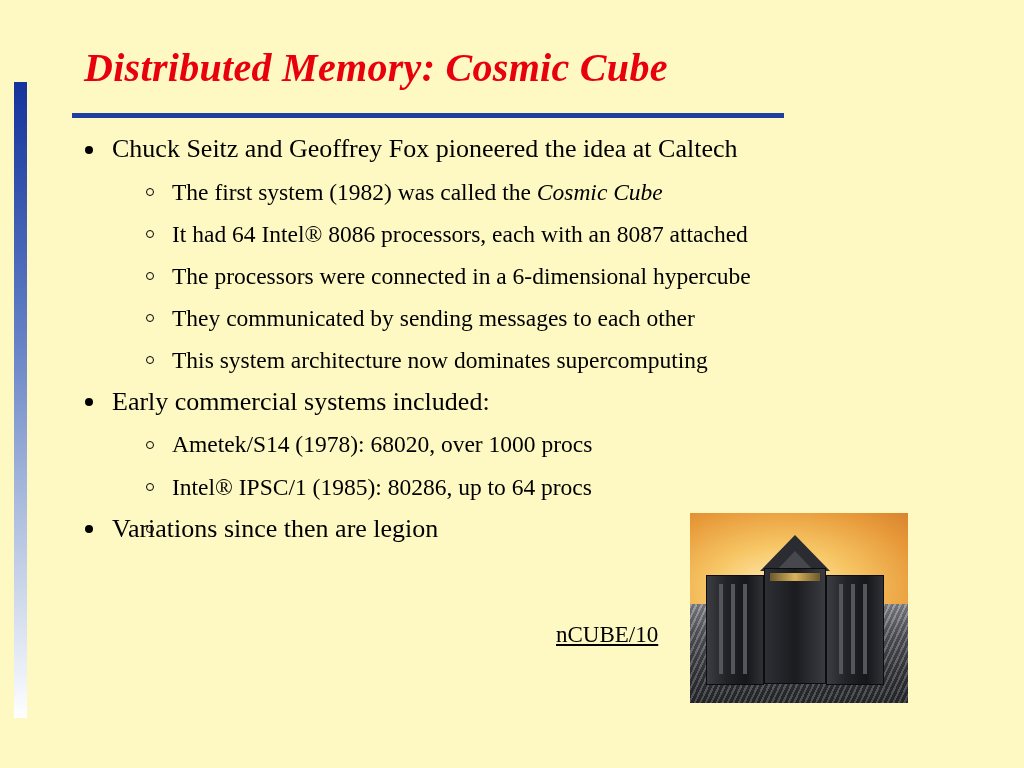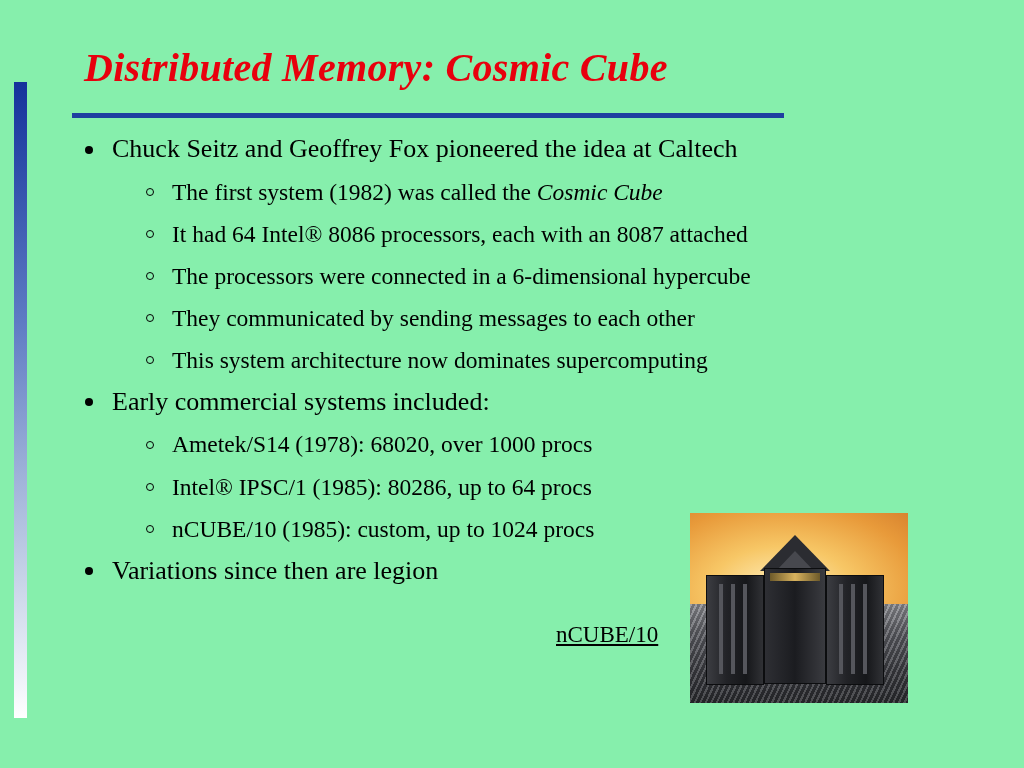--- a/index.html
+++ b/index.html
@@ -10,21 +10,21 @@
     width: 1024px;
     height: 768px;
     background: #ffffff;
     font-family: "Liberation Serif", serif;
     overflow: hidden;
   }
   .slide {
     position: relative;
     width: 1024px;
     height: 768px;
-    background: #86efac;
+    background: #fef9c3;
   }
   
   .left-bar {
     position: absolute;
     left: 14px;
     top: 82px;
     width: 13px;
     height: 636px;
     background: linear-gradient(to bottom, #14329b 0%, #2b4aa8 12%, #5f7cc4 38%, #9fb2d9 62%, #ccd7ea 80%, #eef2f9 94%, #ffffff 100%);
   }
@@ -223,21 +223,20 @@
       <span>Ametek/S14 (1978): 68020, over 1000 procs</span>
     </p>
 
     <p class="lvl2">
       <span class="bullet"></span>
       <span>Intel® IPSC/1 (1985): 80286, up to 64 procs</span>
     </p>
 
     <p class="lvl2">
       <span class="bullet"></span>
-      <span>nCUBE/10 (1985): custom, up to 1024 procs</span>
     </p>
 
     <p class="lvl1">
       <span class="bullet"></span>
       <span>Variations since then are legion</span>
     </p>
 
   </div>
 
   <div class="photo">

